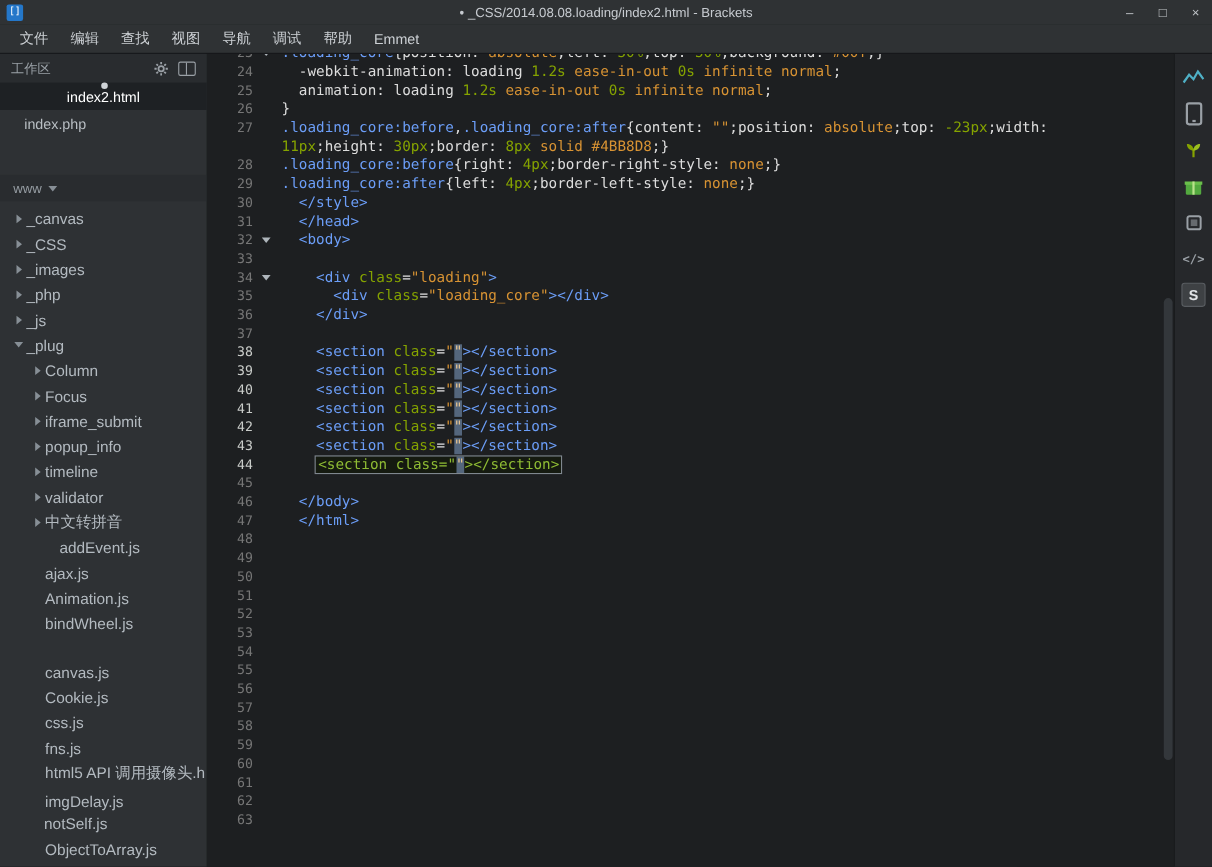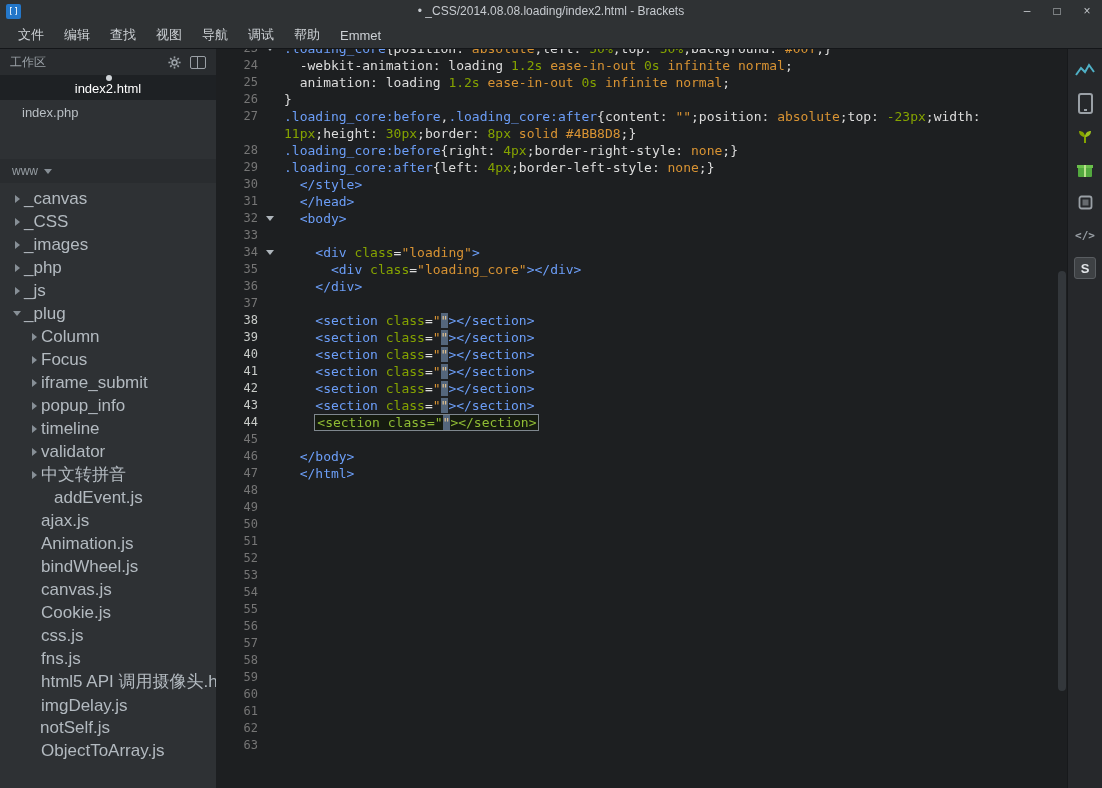--- a/index.html
+++ b/index.html
@@ -13,33 +13,33 @@
   .win-title{position:absolute;left:0;right:0;text-align:center;font-size:12px;color:#c7cbd0;}
   .win-btns{margin-left:auto;display:flex;height:100%;z-index:2;}
   .win-btn{width:30px;height:100%;display:flex;align-items:center;justify-content:center;color:#c0c4c8;font-size:12px;}
   
   .menubar{height:26px;background:#2f3234;display:flex;align-items:center;padding-left:8px;
            border-bottom:1px solid #141619;flex:none;}
   .menu-item{padding:4px 10px;font-size:13px;color:#ccd0d4;}
   
   .main{flex:1;display:flex;min-height:0;}
   
-  .sidebar{width:216px;flex:none;background:#2e3134;display:flex;flex-direction:column;overflow:hidden;color:#b9bfc4;}
+  .sidebar{width:188px;flex:none;background:#2e3134;display:flex;flex-direction:column;overflow:hidden;color:#b9bfc4;}
   .ws-header{height:26px;display:flex;align-items:center;padding:0 10px;background:#292c2f;color:#9aa1a7;font-size:12px;flex:none;}
   .ws-header .spacer{flex:1;}
   .hdr-icon{display:inline-flex;margin-right:9px;}
   .split-icon{width:14px;height:11px;border:1px solid #9aa0a6;border-radius:2px;position:relative;display:inline-block;}
   .split-icon::after{content:"";position:absolute;top:0;bottom:0;left:6px;width:1px;background:#9aa0a6;}
   .ws-item{height:25px;display:flex;align-items:center;font-size:13px;color:#b9bfc4;flex:none;}
   .ws-item.active{background:#1e2124;color:#ffffff;flex-direction:column;}
   .dirty-dot{width:6px;height:6px;border-radius:50%;background:#cfd3d7;margin:0 7px 0 9px;flex:none;}
   .project-header{height:24px;display:flex;align-items:center;gap:6px;padding:0 12px;background:#292c2f;
                   color:#969da3;font-size:12px;margin-top:34px;flex:none;}
   .tree{flex:1;overflow:hidden;padding-top:4px;}
-  .tree-item{height:23px;display:flex;align-items:center;font-size:17px;color:#b3bac0;}
+  .tree-item{height:23px;display:flex;align-items:center;font-size:14px;color:#b3bac0;}
   .tree-arrow{width:14px;display:inline-flex;justify-content:center;flex:none;}
   .tree-label{white-space:nowrap;}
   .tri-r{width:0;height:0;border-top:4px solid transparent;border-bottom:4px solid transparent;
          border-left:5px solid #878f96;display:inline-block;}
   .tri-d{width:0;height:0;border-left:4px solid transparent;border-right:4px solid transparent;
          border-top:5px solid #878f96;display:inline-block;}
   .tri-sm{border-left-width:3px;border-right-width:3px;border-top-width:4px;}
   
   .editor-col{flex:1;display:flex;flex-direction:column;min-width:0;}
   .editor{flex:1;position:relative;overflow:hidden;background:#1d1f21;}
@@ -227,21 +227,21 @@
             <span class="tree-label">ajax.js</span>
           </div>
           <div class="tree-item" style="padding-left: 27px;">
             <span class="tree-arrow"></span>
             <span class="tree-label">Animation.js</span>
           </div>
           <div class="tree-item" style="padding-left: 27px;">
             <span class="tree-arrow"></span>
             <span class="tree-label">bindWheel.js</span>
           </div>
-          <div class="tree-item" style="padding-left: 27px;">
+          <div class="tree-item" style="padding-left: 27px; margin-top: 21px;">
             <span class="tree-arrow"></span>
             <span class="tree-label">canvas.js</span>
           </div>
           <div class="tree-item" style="padding-left: 27px;">
             <span class="tree-arrow"></span>
             <span class="tree-label">Cookie.js</span>
           </div>
           <div class="tree-item" style="padding-left: 27px;">
             <span class="tree-arrow"></span>
             <span class="tree-label">css.js</span>

